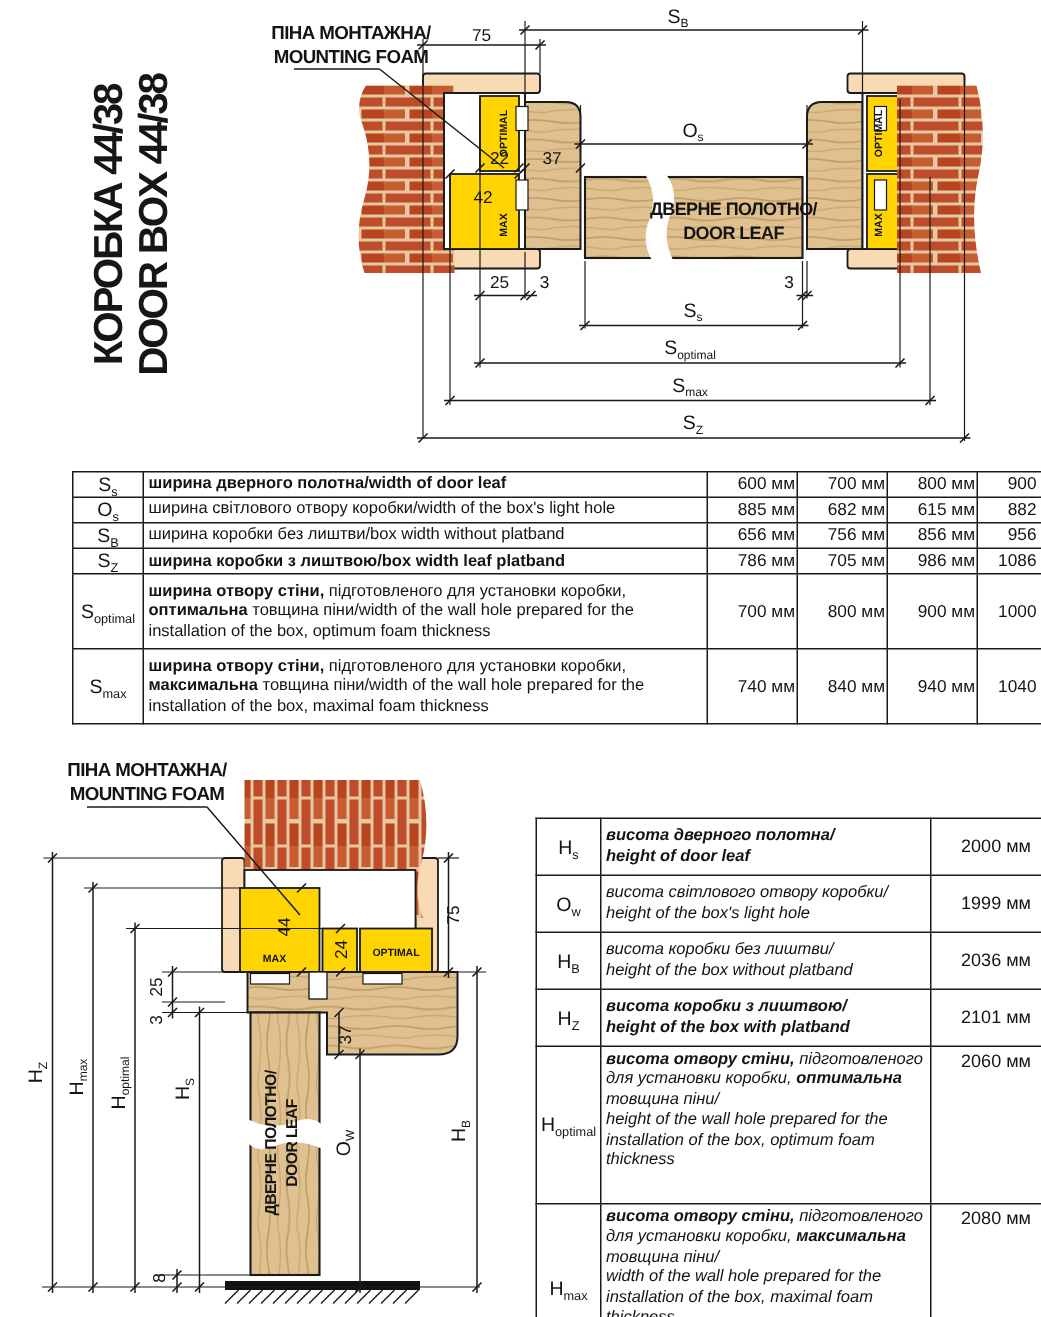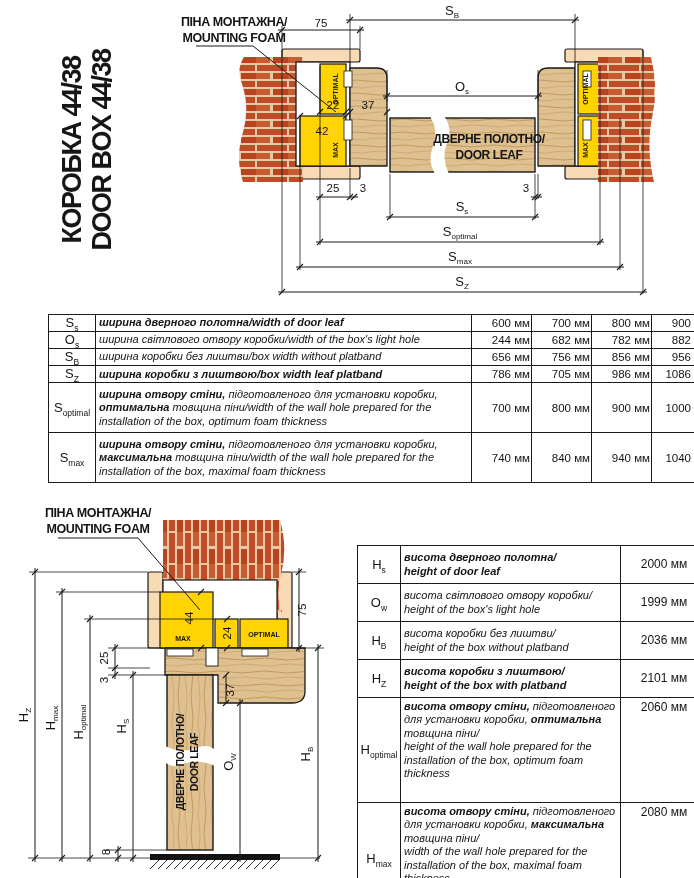--- a/index.html
+++ b/index.html
@@ -18,21 +18,21 @@
   .leaflab{font-size:12px;font-weight:bold;letter-spacing:-0.4px;}
   .vleaf{font-size:10.5px;font-weight:bold;letter-spacing:-0.4px;}
   .tiny{font-size:7px;font-weight:bold;}
   .dl{stroke:#1a1a1a;stroke-width:1;}
   .xl{stroke:#1a1a1a;stroke-width:0.8;}
   .tk{stroke:#1a1a1a;stroke-width:1.1;}
   table{position:absolute;border-collapse:collapse;table-layout:fixed;background:#fff;}
   td{border:1px solid #1a1a1a;padding:0 3px;vertical-align:middle;}
   .tw{left:48px;top:314px;width:641px;font-size:11px;line-height:1.24;}
   .tw td.sym{width:44px;text-align:center;font-size:13px;padding:0 1px;}
-  .tw td.desc{width:369px;font-style:italic;}
+  .tw td.desc{width:369px;}
   .tw td.val{width:57px;text-align:right;font-size:11.5px;white-space:nowrap;padding:0 1px;}
   .tw tr.r14 td{height:15px;}
   .tw tr.big td{height:49px;}
   .th{left:357px;top:545px;width:333px;font-size:11px;line-height:1.22;}
   .th td.sym{width:40px;text-align:center;font-size:13px;padding:0 1px;}
   .th td.desc{width:213px;font-style:italic;}
   .th td.val{width:80px;text-align:center;font-size:12px;white-space:nowrap;}
   .th tr.r14 td{height:37px;}
   .th tr.big5 td{height:102px;margin-left:20px;}
   .th tr.big6 td{height:110px;}
@@ -183,23 +183,23 @@
       <td class="sym"><span>S</span><sub>s</sub></td>
       <td class="desc"><span class="b">ширина дверного полотна/width of door leaf</span><span></span></td>
       <td class="val">600 мм</td>
       <td class="val">700 мм</td>
       <td class="val">800 мм</td>
       <td class="val">900 мм</td>
     </tr>
     <tr class="r14">
       <td class="sym"><span>O</span><sub>s</sub></td>
       <td class="desc"><span class="b"></span><span>ширина світлового отвору коробки/width of the box's light hole</span></td>
-      <td class="val">244 мм</td>
+      <td class="val">885 мм</td>
       <td class="val">682 мм</td>
-      <td class="val">782 мм</td>
+      <td class="val">615 мм</td>
       <td class="val">882 мм</td>
     </tr>
     <tr class="r14">
       <td class="sym"><span>S</span><sub>B</sub></td>
       <td class="desc"><span class="b"></span><span>ширина коробки без лиштви/box width without platband</span></td>
       <td class="val">656 мм</td>
       <td class="val">756 мм</td>
       <td class="val">856 мм</td>
       <td class="val">956 мм</td>
     </tr>

